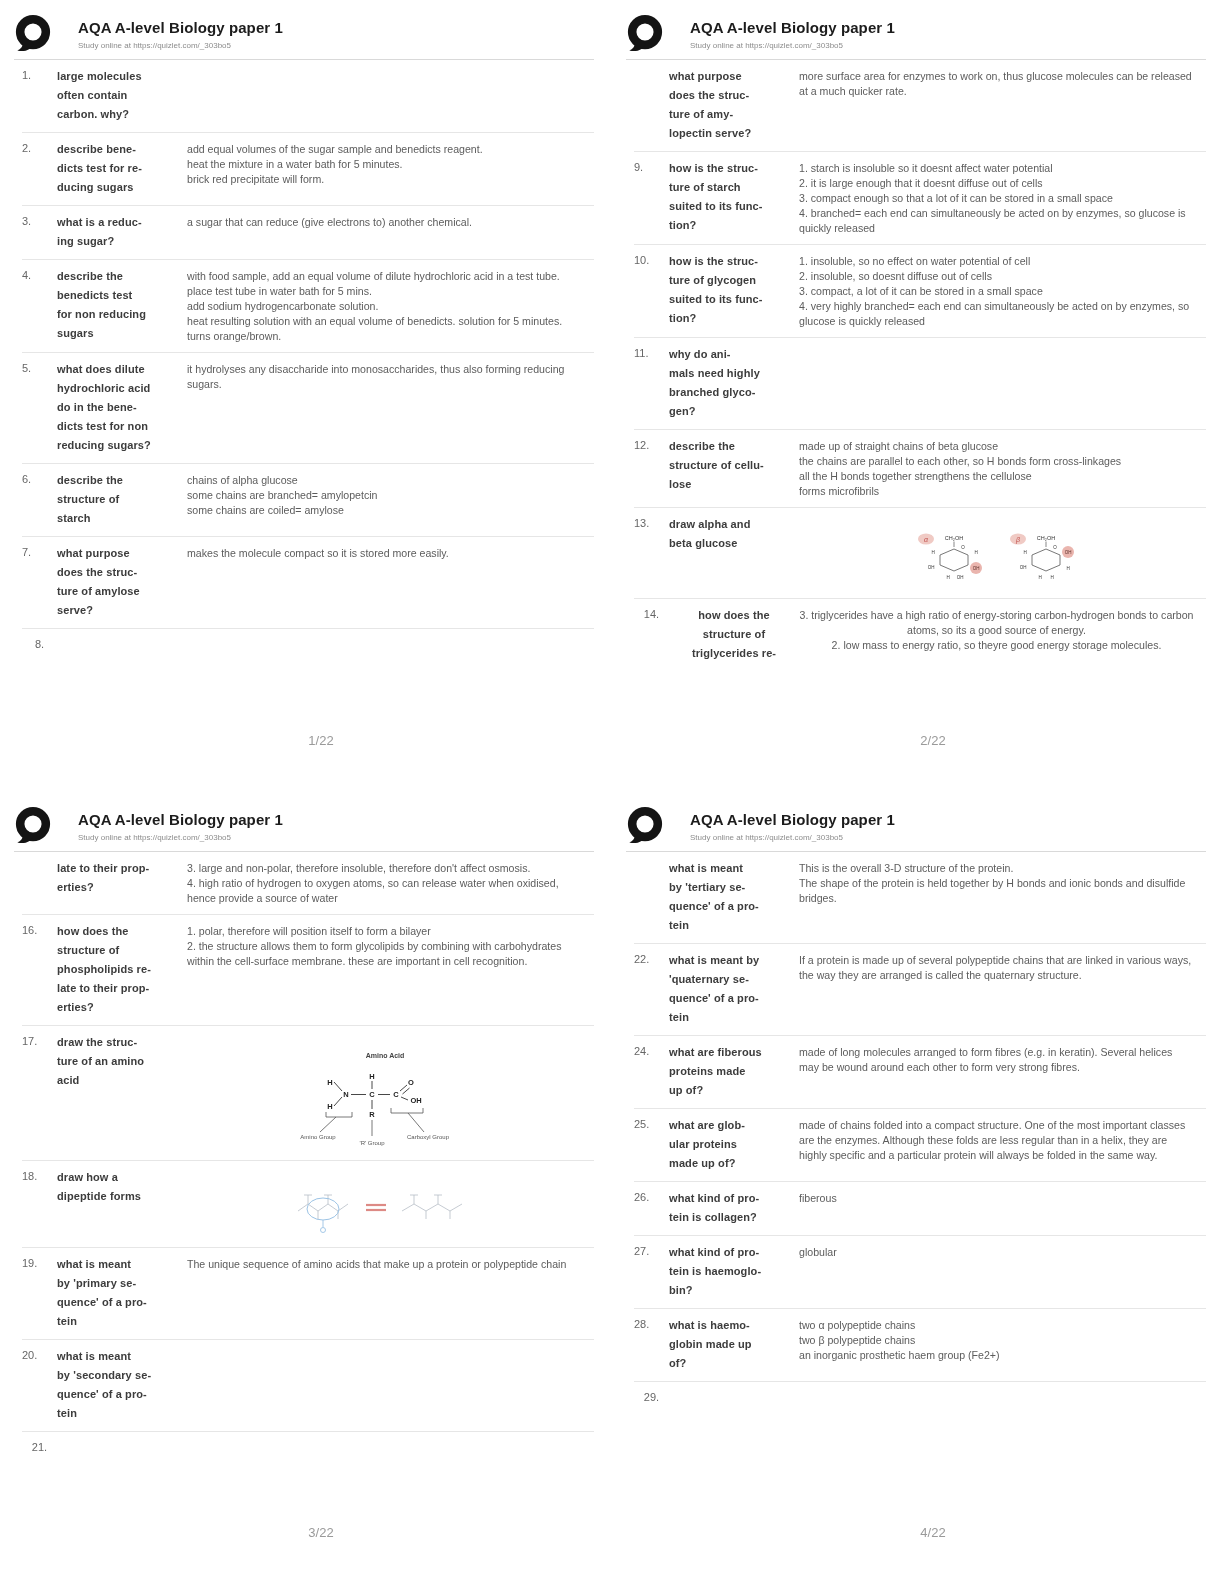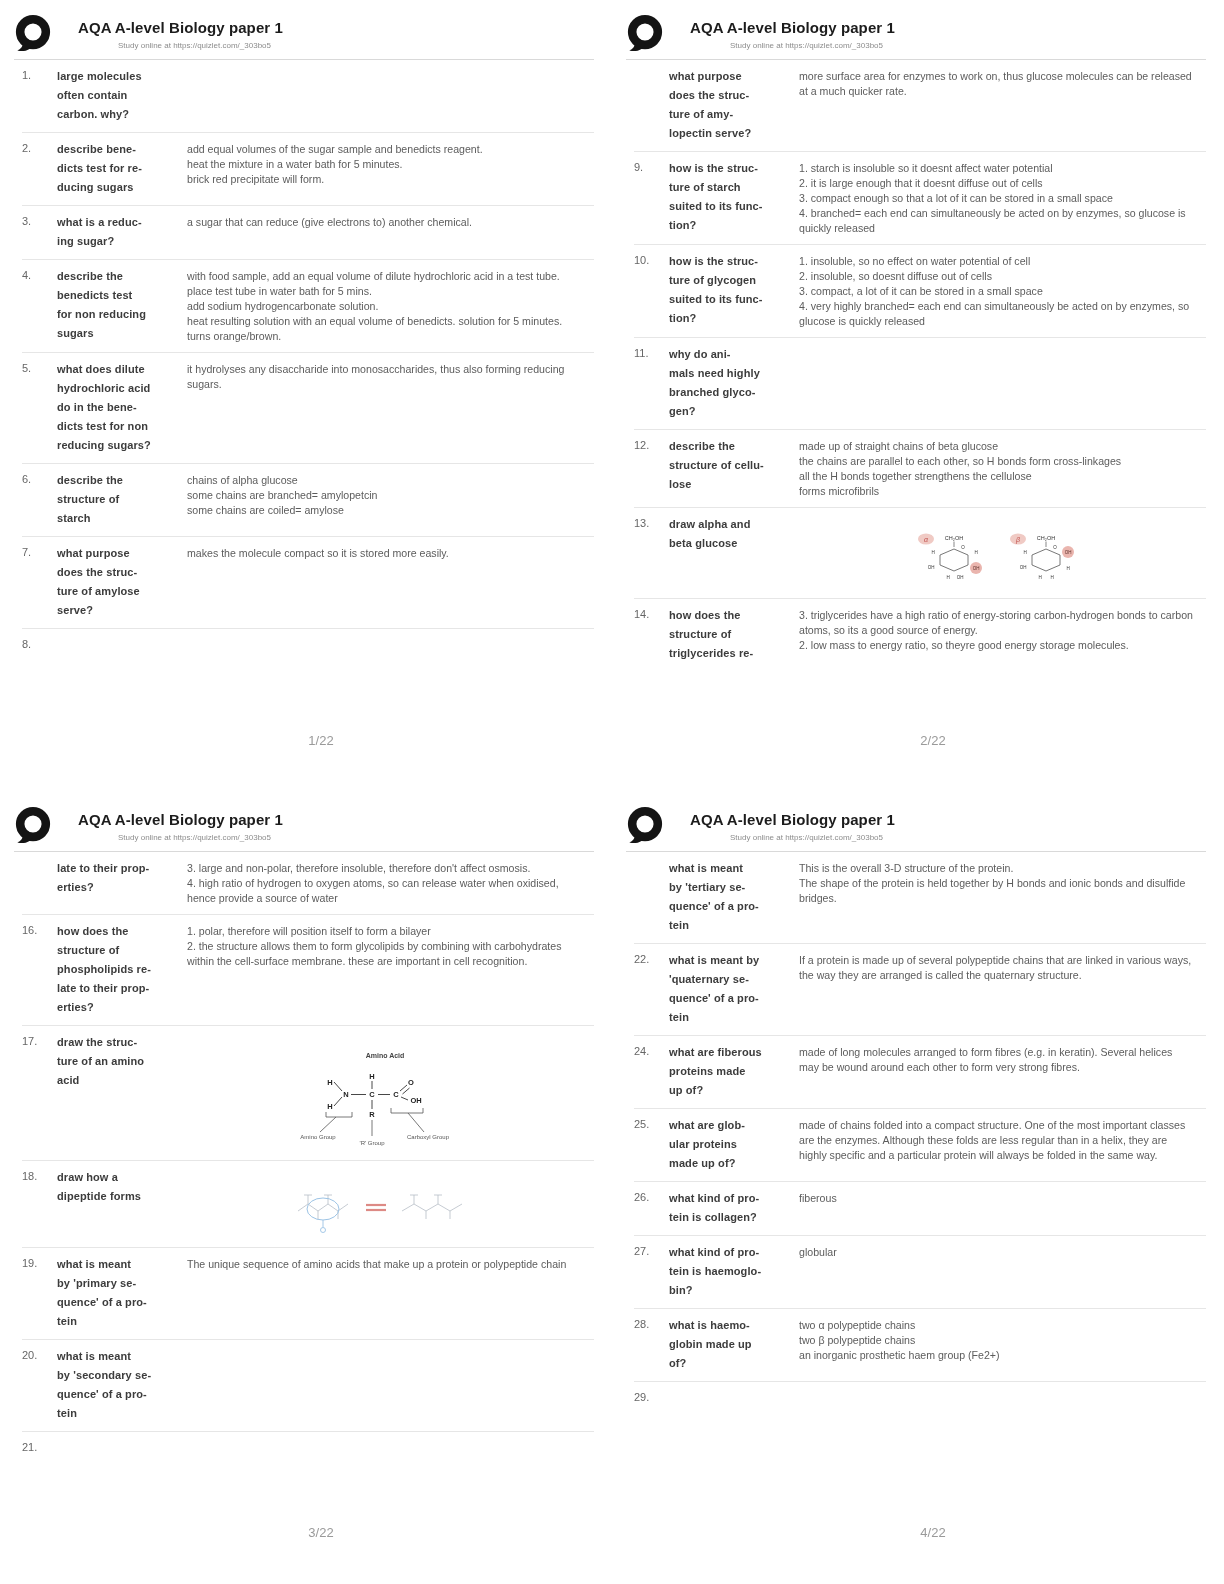--- a/index.html
+++ b/index.html
@@ -5,25 +5,25 @@
   html,body { margin:0; padding:0; background:#ffffff; }
   body { width:1224px; height:1584px; font-family:"Liberation Sans", sans-serif; }
   #grid { display:grid; grid-template-columns:612px 612px; grid-auto-rows:792px; }
   .page { position:relative; width:612px; height:792px; box-sizing:border-box;
           padding:14px 18px 0 14px; overflow:hidden; background:#fff; }
   .hdr { display:flex; align-items:center; gap:26px; padding-bottom:7px;
          border-bottom:1px solid #d9d9d9; }
   .logo { width:38px; height:38px; display:block; flex:0 0 auto; }
   .titles { padding-top:3px; }
   .title { font-size:15px; font-weight:bold; color:#1c1c1c; letter-spacing:.1px; }
-  .subtitle { font-size:8px; color:#8d8d8d; margin-top:5px;margin-left:40px; }
+  .subtitle { font-size:8px; color:#8d8d8d; margin-top:5px; }
   .rows { margin-left:8px; }
   .row { display:grid; grid-template-columns:35px 130px 1fr; padding:7px 0 8px;
          border-bottom:1px solid #e6e6e6; }
-  .row:last-child { border-bottom:none; }
+  .row:last-child { border-bottom:none;text-align:center; }
   .num { font-size:11px; color:#666; padding-top:2px; }
   .q { font-size:11px; font-weight:bold; color:#3c3c3c; line-height:19px;
        white-space:pre-line; letter-spacing:.1px; }
   .a { font-size:10.6px; color:#5c5c5c; line-height:15px; white-space:pre-line;
        padding-right:12px; padding-top:2px; }
   .a.has-diagram { text-align:center; padding-top:0; }
   .ftr { position:absolute; bottom:44px; left:15px; width:100%; text-align:center;
          font-size:13px; color:#9a9a9a; }
   svg text { font-family:"Liberation Sans", sans-serif; }
 </style>

